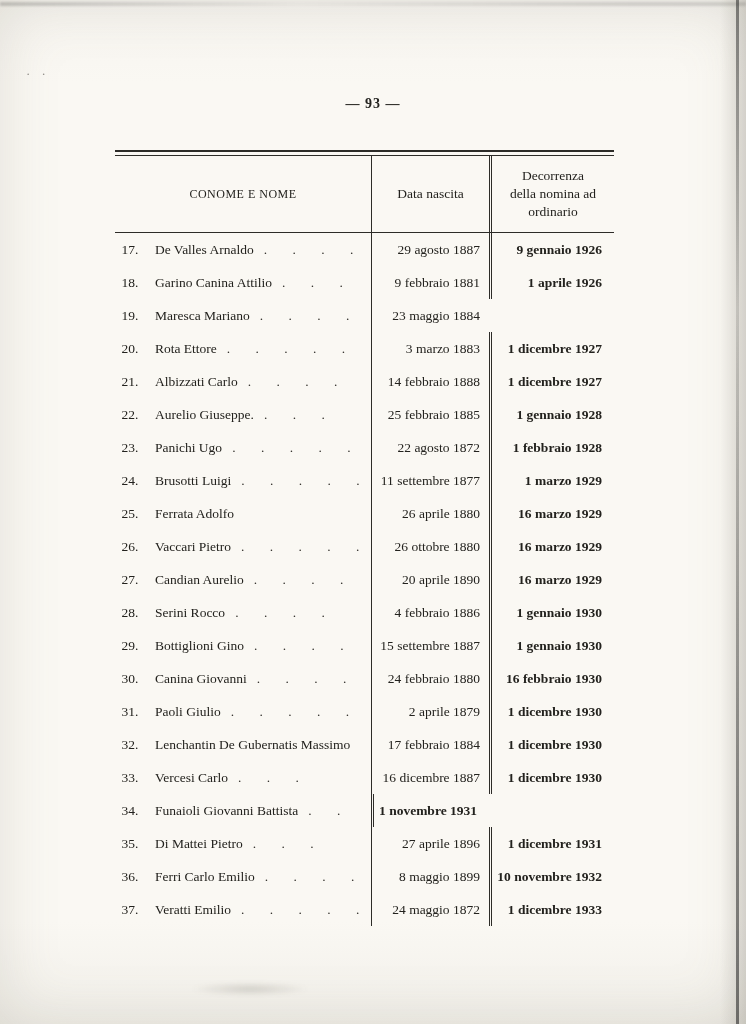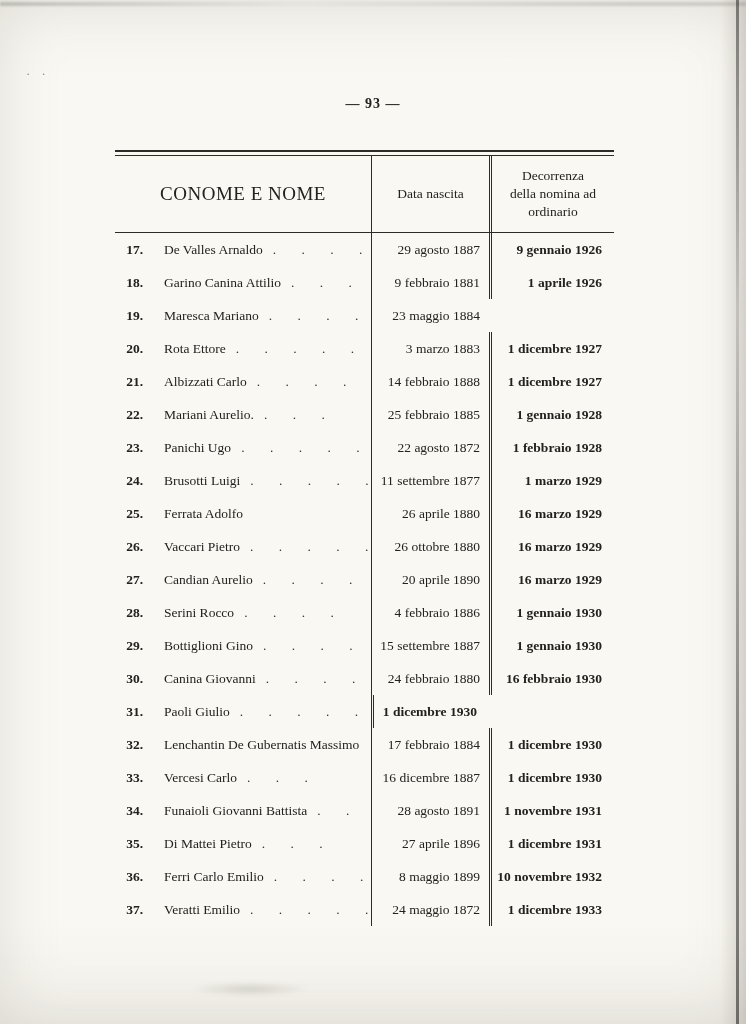--- a/index.html
+++ b/index.html
@@ -58,38 +58,38 @@
   .grid {
     display: grid;
     grid-template-columns: 256px 118px 125px;
   }
   .header-row { min-height: 76px; }
   .hcell {
     display: flex; align-items: center; justify-content: center;
     text-align: center; font-size: 13.5px; padding: 6px 4px;
     color: #23221e;
   }
-  .hcell.c1 { font-size: 19px; letter-spacing: 0.5px; }
+  .hcell.c1 { font-size: 12px; letter-spacing: 0.5px; }
   .hcell.c3 { white-space: pre-line; line-height: 1.35; }
   .vline-1 { border-left: 1px solid #2d2c28; }
   .vline-2 { border-left: 3px double #2d2c28; }
   .single-rule { border-top: 1.5px solid #2d2c28; }
 
   .tbody { padding-bottom: 14px; }
   .row { min-height: 33px; }
   .cell {
     display: flex; align-items: center;
     font-size: 13.5px; color: #23221e;
   }
   .name-cell { padding-left: 2px; overflow: hidden; white-space: nowrap; }
   .row-num {
-    display: inline-block; width: 26px; text-align: right;
-    font-weight: bold; flex: 0 0 26px;
-  }
-  .row-name { margin-left: 21px; }
+    display: inline-block; width: 26px; text-align: center;
+    font-weight: normal; flex: 0 0 26px;
+  }
+  .row-name { margin-left: 12px; }
   .row-dots {
     margin-left: 10px; word-spacing: 20px; color: #35332e;
     letter-spacing: 1px;
   }
   .birth-cell { justify-content: flex-end; padding-right: 9px; text-align: center; }
   .start-cell { justify-content: flex-end; padding-right: 12px; text-align: right; font-weight: bold; }
 </style>
 </head>
 <body>
 
@@ -161,21 +161,21 @@
       <span class="row-name">Albizzati Carlo</span>
       <span class="row-dots">. . . .</span>
     </div>
     <div class="cell birth-cell vline-1">14 febbraio 1888</div>
     <div class="cell start-cell vline-2">1 dicembre 1927</div>
   </div>
 
   <div class="grid row">
     <div class="cell name-cell">
       <span class="row-num">22.</span>
-      <span class="row-name">Mariani Aurelio.</span>
+      <span class="row-name">Aurelio Giuseppe.</span>
       <span class="row-dots">. . .</span>
     </div>
     <div class="cell birth-cell vline-1">25 febbraio 1885</div>
     <div class="cell start-cell vline-2">1 gennaio 1928</div>
   </div>
 
   <div class="grid row">
     <div class="cell name-cell">
       <span class="row-num">23.</span>
       <span class="row-name">Panichi Ugo</span>
@@ -254,20 +254,21 @@
     <div class="cell birth-cell vline-1">24 febbraio 1880</div>
     <div class="cell start-cell vline-2">16 febbraio 1930</div>
   </div>
 
   <div class="grid row">
     <div class="cell name-cell">
       <span class="row-num">31.</span>
       <span class="row-name">Paoli Giulio</span>
       <span class="row-dots">. . . . .</span>
     </div>
+    <div class="cell birth-cell vline-1">2 aprile 1879</div>
     <div class="cell start-cell vline-2">1 dicembre 1930</div>
   </div>
 
   <div class="grid row">
     <div class="cell name-cell">
       <span class="row-num">32.</span>
       <span class="row-name">Lenchantin De Gubernatis Massimo</span>
       <span class="row-dots"></span>
     </div>
     <div class="cell birth-cell vline-1">17 febbraio 1884</div>
@@ -283,21 +284,20 @@
     <div class="cell birth-cell vline-1">16 dicembre 1887</div>
     <div class="cell start-cell vline-2">1 dicembre 1930</div>
   </div>
 
   <div class="grid row">
     <div class="cell name-cell">
       <span class="row-num">34.</span>
       <span class="row-name">Funaioli Giovanni Battista</span>
       <span class="row-dots">. .</span>
     </div>
-    <div class="cell birth-cell vline-1">28 agosto 1891</div>
     <div class="cell start-cell vline-2">1 novembre 1931</div>
   </div>
 
   <div class="grid row">
     <div class="cell name-cell">
       <span class="row-num">35.</span>
       <span class="row-name">Di Mattei Pietro</span>
       <span class="row-dots">. . .</span>
     </div>
     <div class="cell birth-cell vline-1">27 aprile 1896</div>

